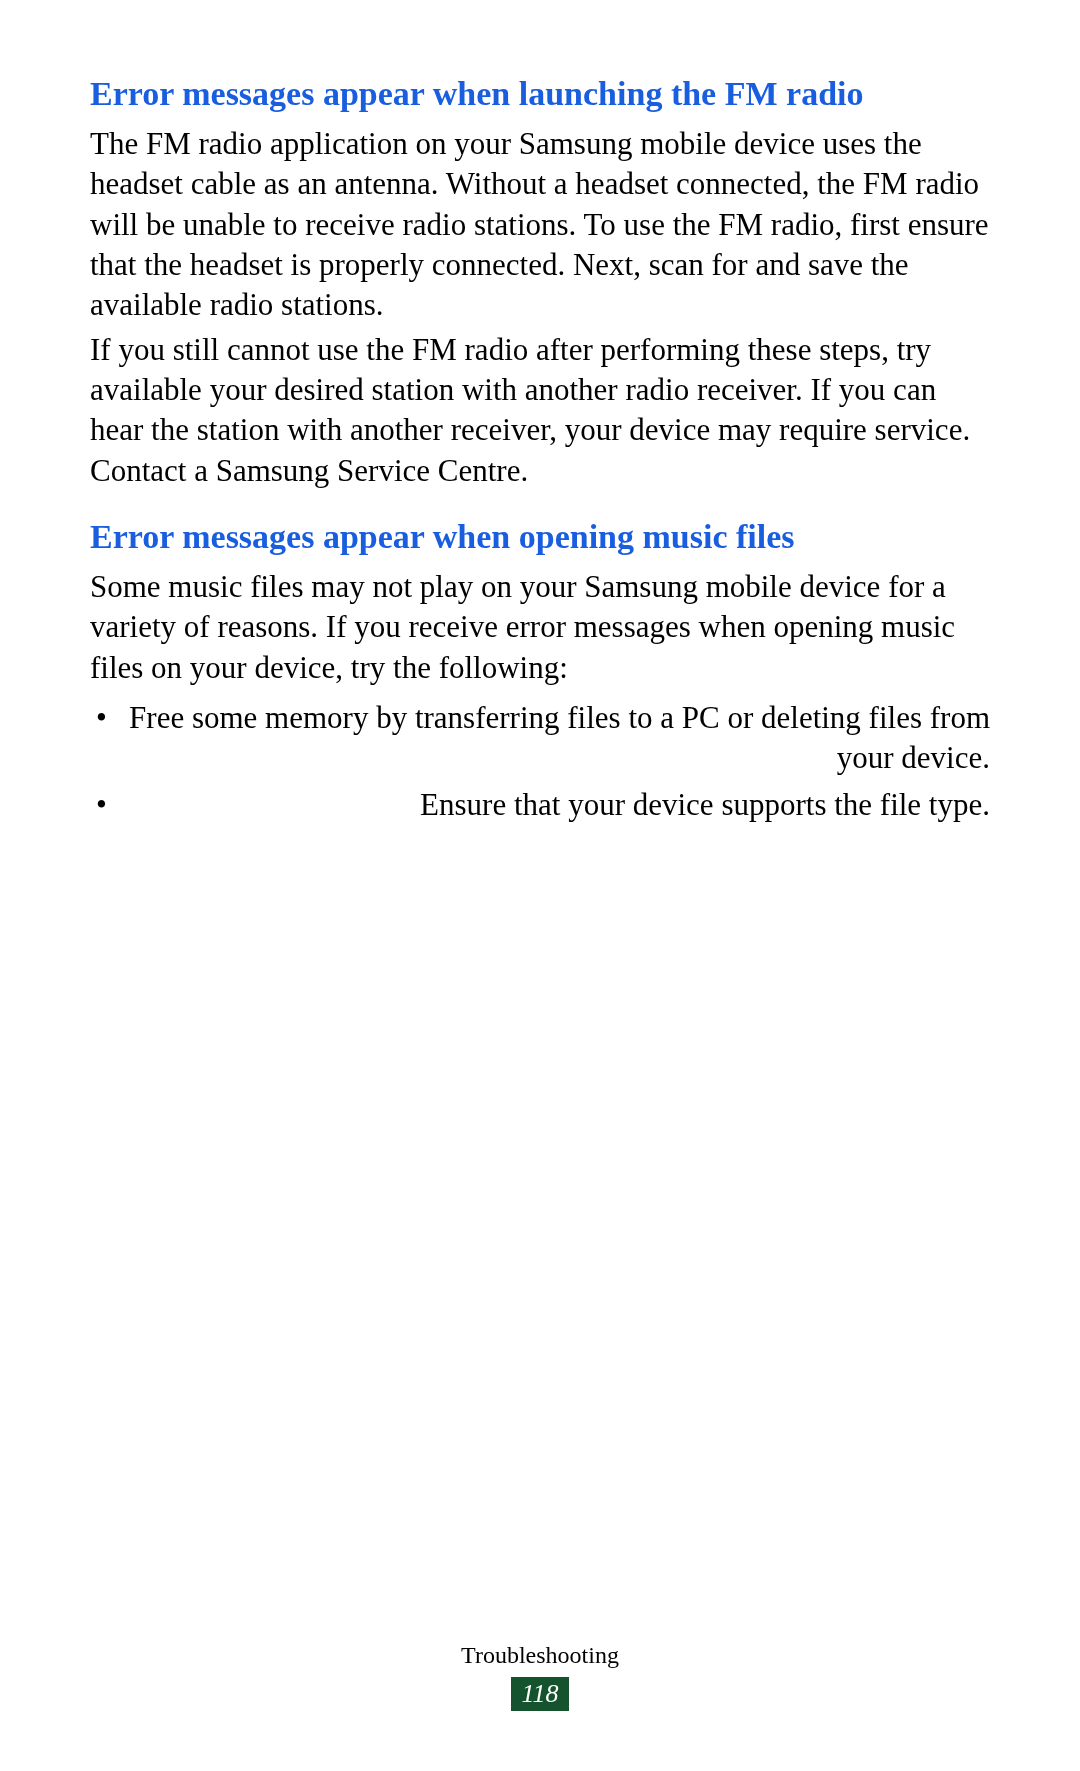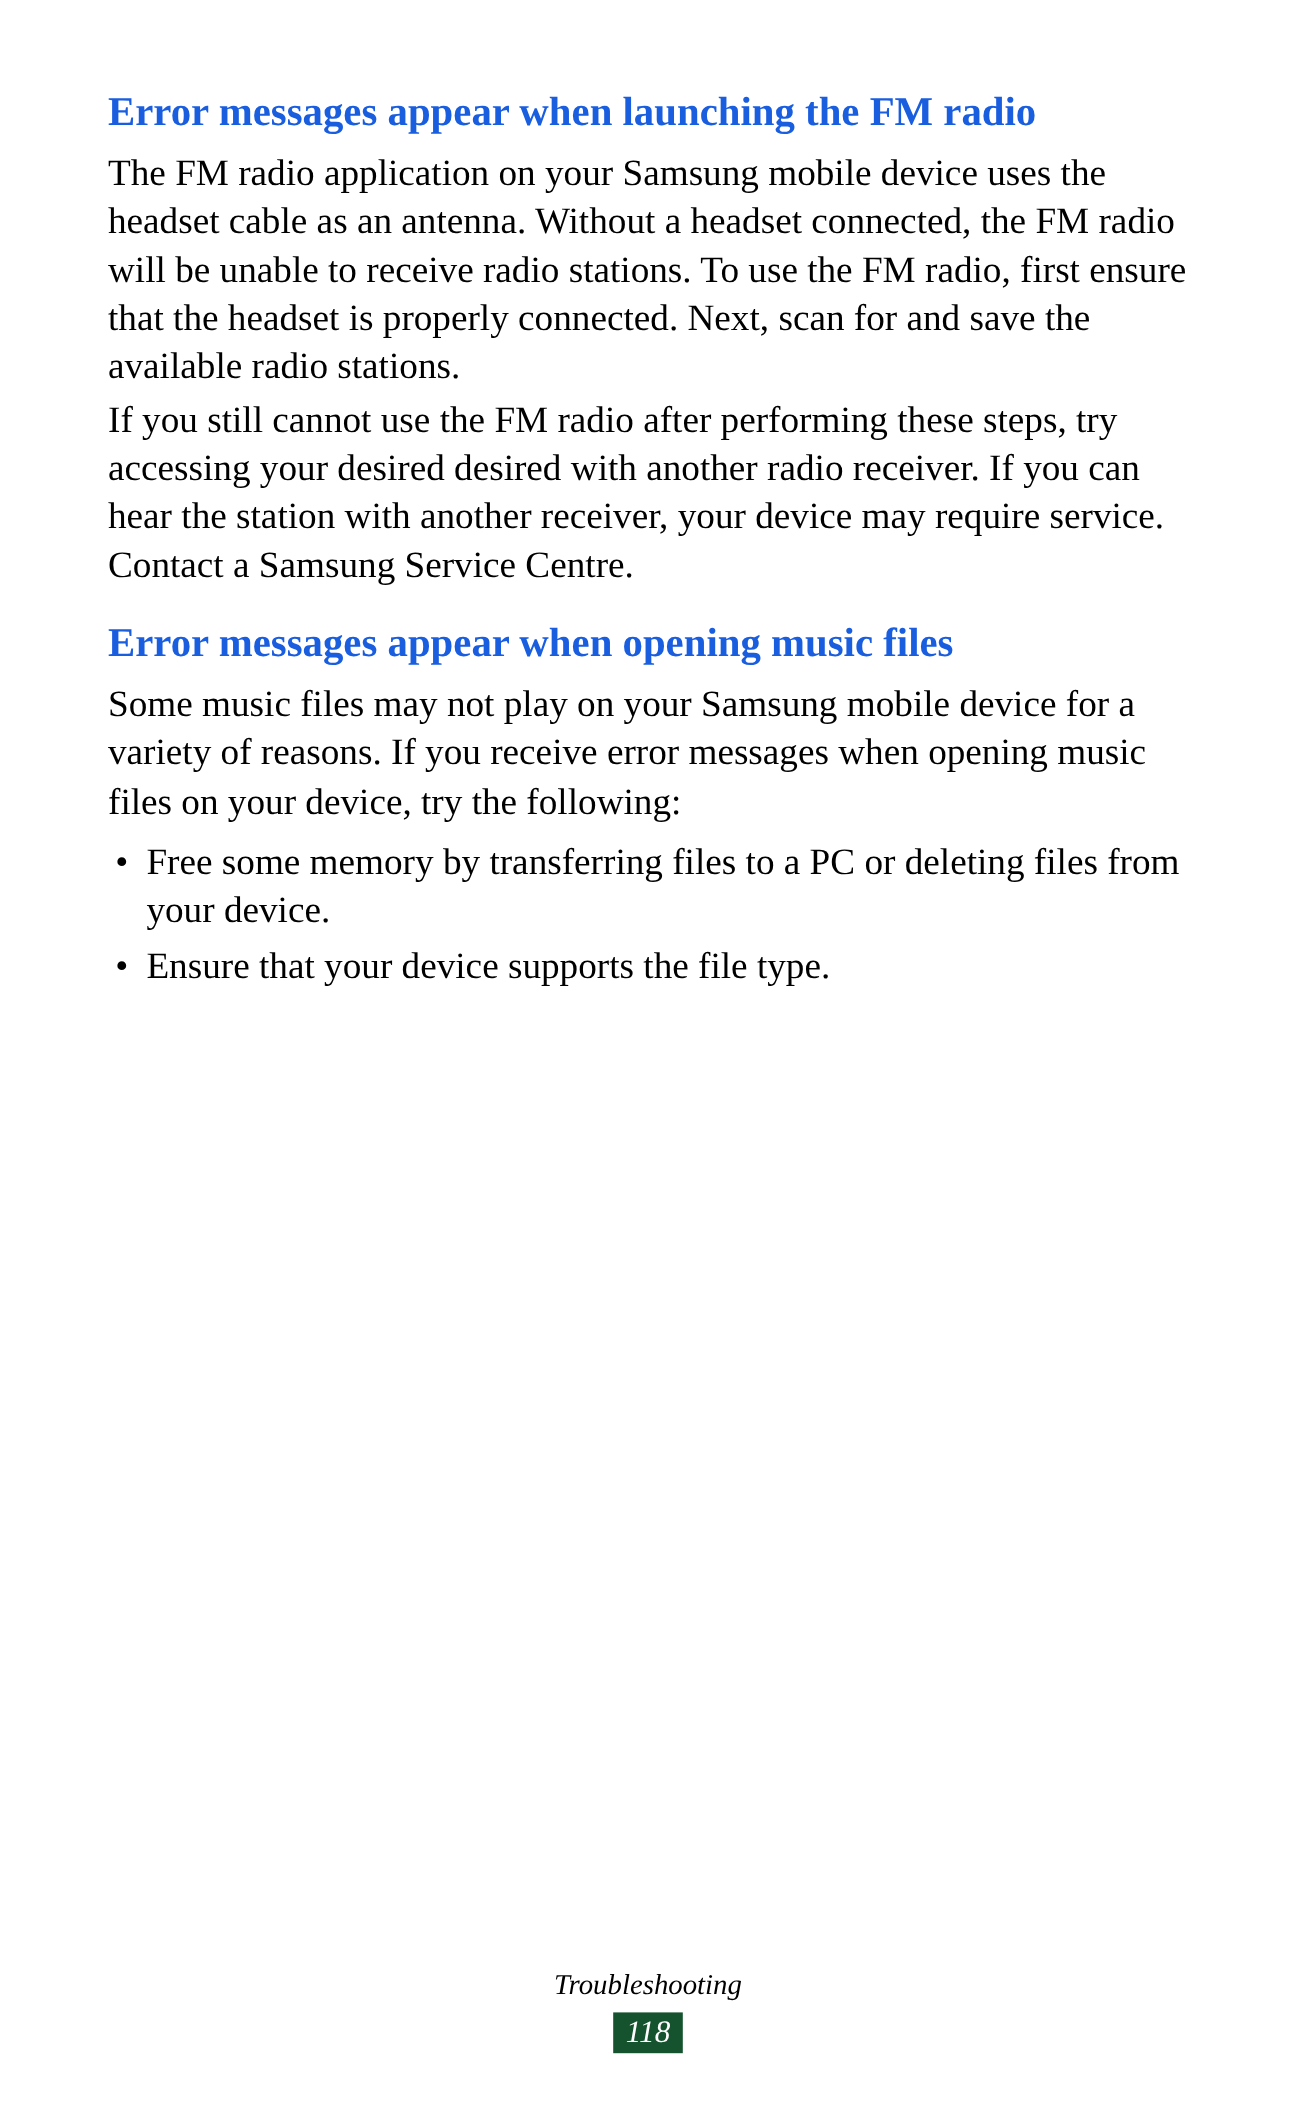--- a/index.html
+++ b/index.html
@@ -35,20 +35,21 @@
       margin-bottom: 4px;
     }
     
     .paragraph + .heading {
       margin-top: 24px;
     }
     
     .list {
       margin-top: 10px;
       list-style: none;
+      text-align: right;
     }
     
     .list-item {
       color: #000000;
       font-size: 31px;
       line-height: 1.3;
       padding-left: 32px;
       position: relative;
       margin-bottom: 6px;
     }
@@ -63,21 +64,20 @@
     
     .footer {
       position: absolute;
       bottom: 60px;
       left: 0;
       width: 100%;
       text-align: center;
     }
     
     .footer-label {
-      font-style: italic;
       font-size: 24px;
       color: #000000;
       margin-bottom: 8px;
     }
     
     .page-number {
       display: inline-block;
       background: #14532d;
       color: #ffffff;
       font-style: italic;
@@ -86,21 +86,21 @@
       font-family: Georgia, serif;
     }
   </style>
 </head>
 <body>
 
 <div class="page-content">
 
   <h2 class="heading">Error messages appear when launching the FM radio</h2>
   <p class="paragraph">The FM radio application on your Samsung mobile device uses the headset cable as an antenna. Without a headset connected, the FM radio will be unable to receive radio stations. To use the FM radio, first ensure that the headset is properly connected. Next, scan for and save the available radio stations.</p>
-  <p class="paragraph">If you still cannot use the FM radio after performing these steps, try accessing your desired desired with another radio receiver. If you can hear the station with another receiver, your device may require service. Contact a Samsung Service Centre.</p>
+  <p class="paragraph">If you still cannot use the FM radio after performing these steps, try available your desired station with another radio receiver. If you can hear the station with another receiver, your device may require service. Contact a Samsung Service Centre.</p>
 
   <h2 class="heading">Error messages appear when opening music files</h2>
   <p class="paragraph">Some music files may not play on your Samsung mobile device for a variety of reasons. If you receive error messages when opening music files on your device, try the following:</p>
 
   <ul class="list">
     <li class="list-item">Free some memory by transferring files to a PC or deleting files from your device.</li>
     <li class="list-item">Ensure that your device supports the file type.</li>
   </ul>
 
 </div>

